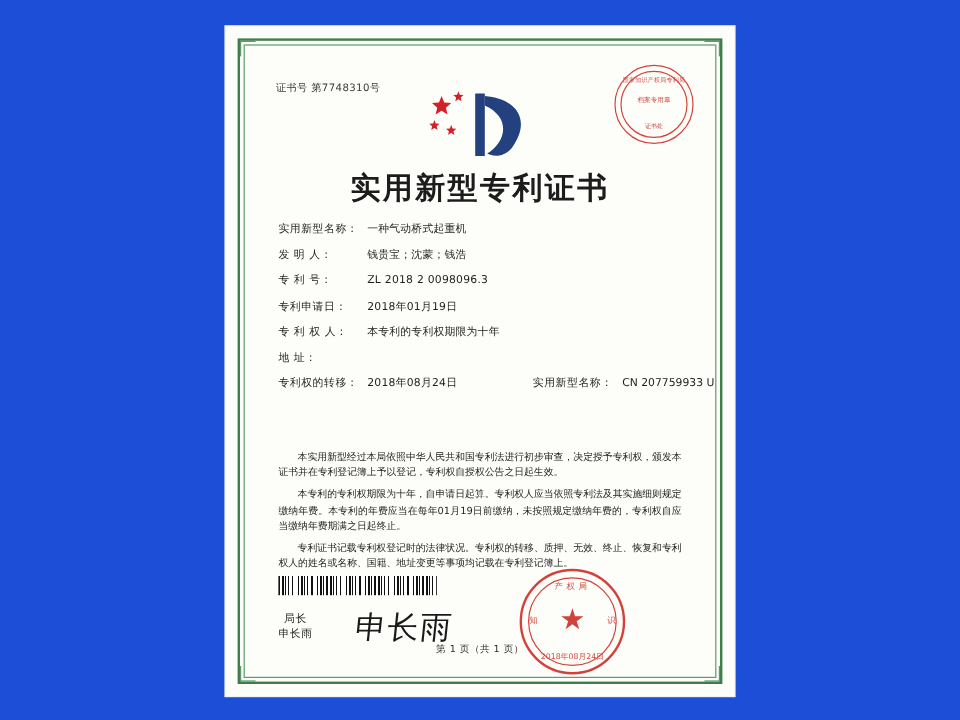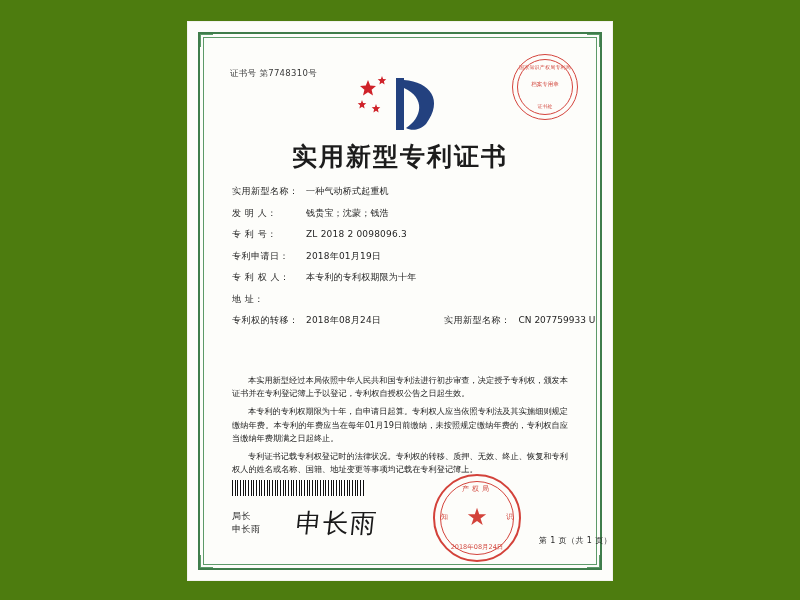--- a/index.html
+++ b/index.html
@@ -10,21 +10,21 @@
   body {
     width: 800px;
     height: 600px;
     font-family: "DejaVu Sans", sans-serif;
     overflow: hidden;
   }
   .page {
     position: relative;
     width: 800px;
     height: 600px;
-    background: #4d7c0f;
+    background: #1d4ed8;
   }
   
   .sheet {
     position: absolute;
     left: 188px;
     top: 22px;
     width: 424px;
     height: 558px;
     background: #fdfdfa;
     box-shadow: 0 0 0 1px #f2f2ee;
@@ -259,36 +259,37 @@
 
   
   .director {
     position: absolute;
     left: 44px;
     top: 488px;
     font-size: 9px;
     line-height: 13px;
     color: #1f1f1f;
     letter-spacing: 0.5px;
+    text-align: center;
   }
   .signature {
     position: absolute;
     left: 108px;
     top: 484px;
     font-size: 26px;
     font-family: "DejaVu Serif", serif;
     color: #1a1a1a;
     letter-spacing: 1px;
     transform: skewX(-6deg);
   }
   .page-foot {
     position: absolute;
     left: 0; right: 0;
     bottom: 34px;
-    text-align: right;
+    text-align: center;
     font-size: 8px;
     color: #2a2a2a;
     letter-spacing: 0.4px;
   }
 </style>
 </head>
 <body>
 
 <div class="page">
 

